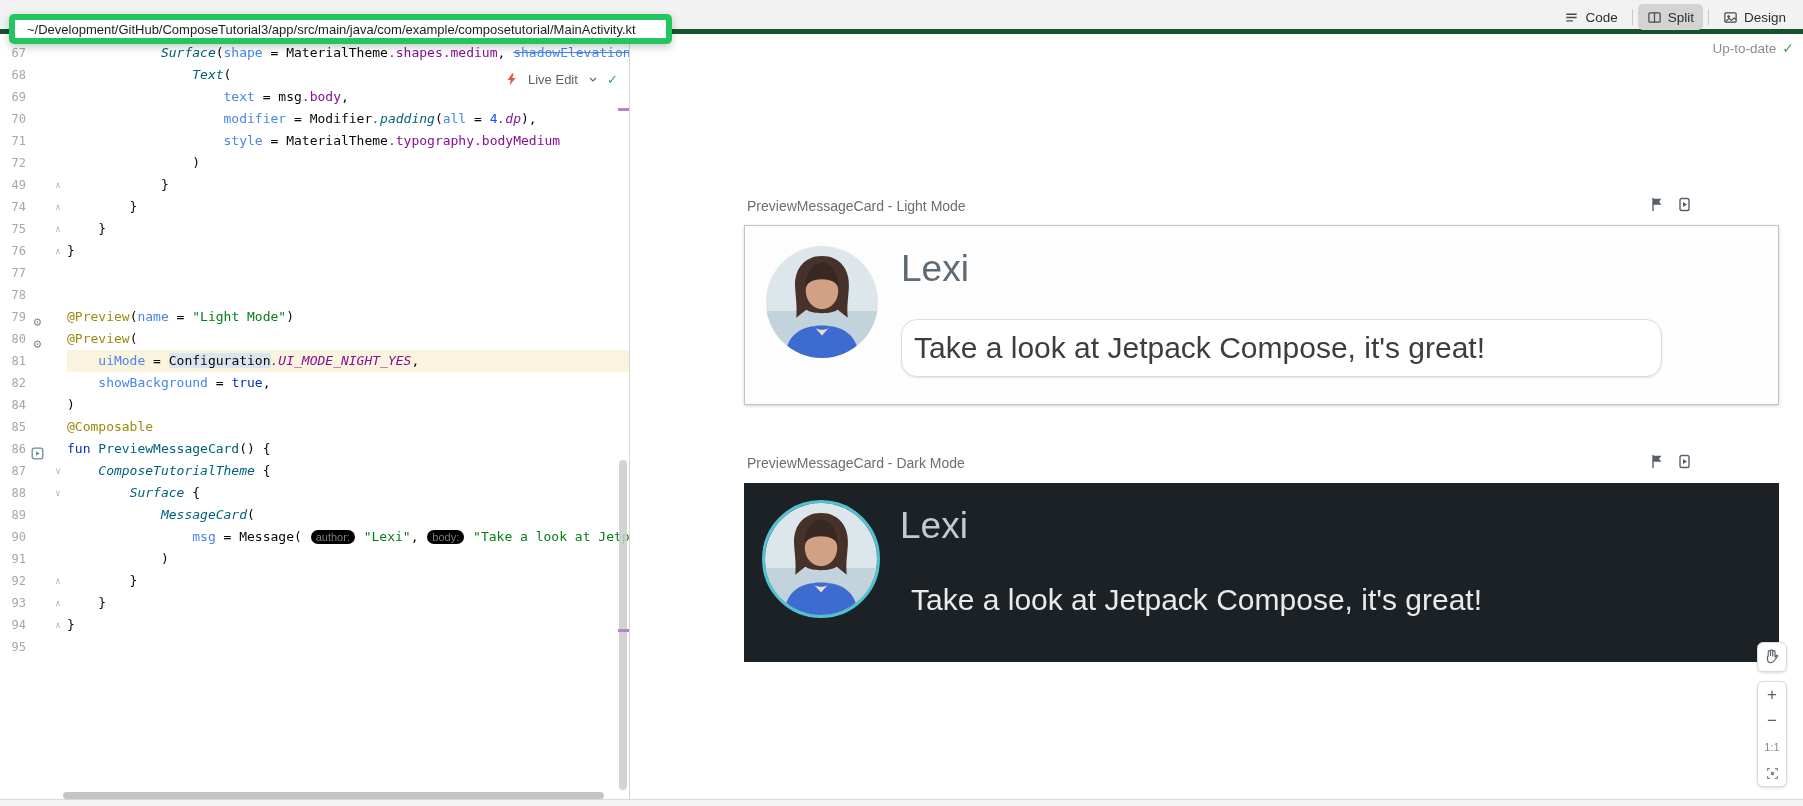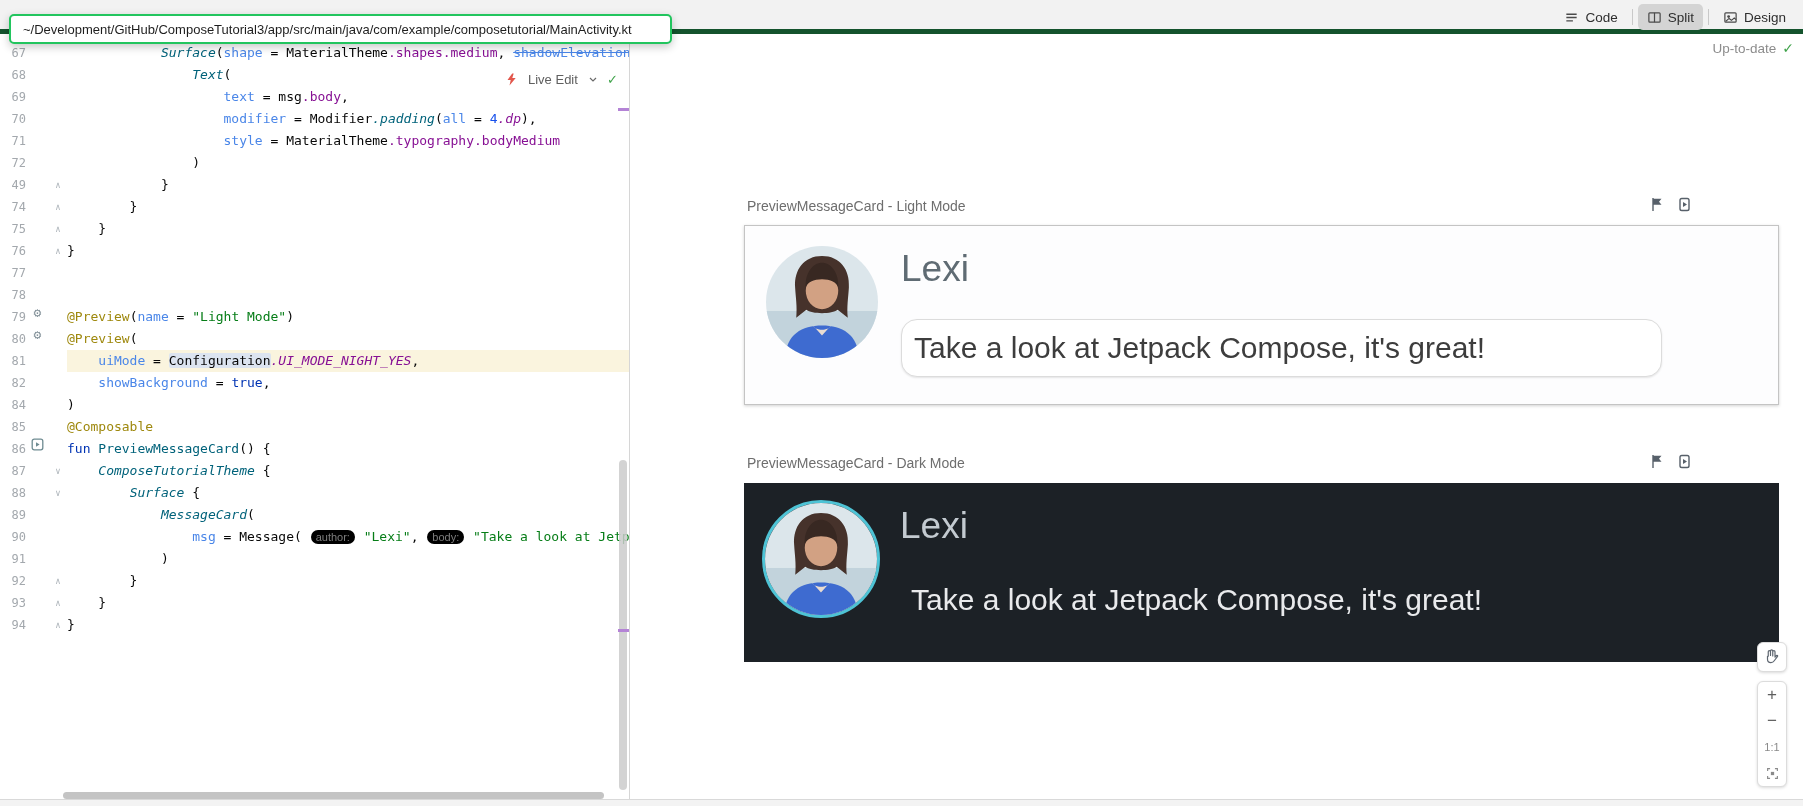--- a/index.html
+++ b/index.html
@@ -8,29 +8,29 @@
 
   
   .topbar{position:absolute;left:0;top:0;width:1803px;height:34px;background:#F2F2F2;border-bottom:5px solid #14532d;box-sizing:border-box;}
   .mode-switcher{position:absolute;right:8px;top:4px;display:flex;align-items:center;gap:5px;}
   .mode-btn{display:flex;align-items:center;gap:6px;height:26px;padding:0 9px;border-radius:5px;color:#2E2E2E;font-size:13.5px;}
   .mode-btn.selected{background:#D4D4D4;}
   .msep{width:1px;height:16px;background:#C9C9C9;}
   .mode-btn svg{display:block;}
 
   
-  .breadcrumb-popup{position:absolute;left:9px;top:14px;width:663px;height:30px;background:#fff;border:2px solid #22c55e;
+  .breadcrumb-popup{position:absolute;left:9px;top:14px;width:663px;height:30px;background:#fff;border:6px solid #22c55e;
     border-radius:5px;box-shadow:0 3px 9px rgba(0,0,0,.22);display:flex;align-items:center;padding:0 12px;
     font-size:13px;color:#1E1E1E;z-index:40;box-sizing:border-box;white-space:nowrap;overflow:hidden;}
 
   
   .editor-pane{position:absolute;left:0;top:34px;width:629px;height:765px;background:#fff;overflow:hidden;}
   #code-lines{position:absolute;left:0;top:8px;right:0;}
   .code-line{display:flex;height:22px;line-height:22px;font-family:"DejaVu Sans Mono","Liberation Mono",monospace;font-size:13px;white-space:pre;}
-  .gutter{flex:0 0 67px;display:flex;align-items:flex-start;background:#fff;}
+  .gutter{flex:0 0 67px;display:flex;align-items:flex-end;background:#fff;}
   .lnum{flex:0 0 26px;text-align:right;color:#A3A8AD;font-size:12px;}
   .gicon{flex:0 0 23px;text-align:center;color:#85939B;font-size:13px;line-height:1;display:flex;align-items:center;justify-content:center;}
   .gfold{flex:1;text-align:center;color:#AEB5BB;font-size:9px;}
   .ctext{flex:1;overflow:hidden;color:#080808;}
   .caret-line .ctext{background:#FAF4DE;}
   .tk-p{color:#080808}.tk-kw{color:#0033B3}.tk-fn{color:#00627A;font-style:italic}.tk-fd{color:#00627A}
   .tk-st{color:#067D17}.tk-nm{color:#1750EB}.tk-an{color:#9E880D}.tk-na{color:#4A86E8}
   .tk-pr{color:#871094}.tk-pri{color:#871094;font-style:italic}
   .tk-nas{color:#4A86E8;text-decoration:line-through}
   .tk-hl{color:#080808;background:#DCE4F0;border-radius:2px}
@@ -147,20 +147,21 @@
                 <path d="M5 4.2l3.6 2.3L5 8.8z" fill="#6E8B91"></path>
               </svg></span><span class="gfold"></span></span><span class="ctext"><span class="tk-kw">fun</span><span class="tk-p"> </span><span class="tk-fd">PreviewMessageCard</span><span class="tk-p">() {</span></span></div>
         <div class="code-line"><span class="gutter"><span class="lnum">87</span><span class="gicon"></span><span class="gfold">∨</span></span><span class="ctext"><span class="tk-p">    </span><span class="tk-fn">ComposeTutorialTheme</span><span class="tk-p"> {</span></span></div>
         <div class="code-line"><span class="gutter"><span class="lnum">88</span><span class="gicon"></span><span class="gfold">∨</span></span><span class="ctext"><span class="tk-p">        </span><span class="tk-fn">Surface</span><span class="tk-p"> {</span></span></div>
         <div class="code-line"><span class="gutter"><span class="lnum">89</span><span class="gicon"></span><span class="gfold"></span></span><span class="ctext"><span class="tk-p">            </span><span class="tk-fn">MessageCard</span><span class="tk-p">(</span></span></div>
         <div class="code-line"><span class="gutter"><span class="lnum">90</span><span class="gicon"></span><span class="gfold"></span></span><span class="ctext"><span class="tk-p">                </span><span class="tk-na">msg</span><span class="tk-p"> = Message( </span><span class="tk-hint">author:</span><span class="tk-p"> </span><span class="tk-st">"Lexi"</span><span class="tk-p">, </span><span class="tk-hint">body:</span><span class="tk-p"> </span><span class="tk-st">"Take a look at Jetpack Compose, it's great!")</span></span></div>
         <div class="code-line"><span class="gutter"><span class="lnum">91</span><span class="gicon"></span><span class="gfold"></span></span><span class="ctext"><span class="tk-p">            )</span></span></div>
         <div class="code-line"><span class="gutter"><span class="lnum">92</span><span class="gicon"></span><span class="gfold">∧</span></span><span class="ctext"><span class="tk-p">        }</span></span></div>
         <div class="code-line"><span class="gutter"><span class="lnum">93</span><span class="gicon"></span><span class="gfold">∧</span></span><span class="ctext"><span class="tk-p">    }</span></span></div>
         <div class="code-line"><span class="gutter"><span class="lnum">94</span><span class="gicon"></span><span class="gfold">∧</span></span><span class="ctext"><span class="tk-p">}</span></span></div>
+        <div class="code-line"><span class="gutter"><span class="lnum">95</span><span class="gicon"></span><span class="gfold"></span></span><span class="ctext"></span></div>
       </div>
 
     <div class="float-group" style="left:500px">
       <svg width="11" height="13" viewBox="0 0 11 13">
           <path d="M6.2 0.5L1.5 7h3.2l-1.2 5.5L9.7 5H6.3l1.4-4.5z" fill="#E2574C"></path>
         </svg>
       <span>Live Edit</span>
       <svg width="8" height="5" viewBox="0 0 8 5">
           <path d="M1 1l3 3 3-3" stroke="#6A6A6A" fill="none" stroke-width="1.2"></path>
         </svg>

